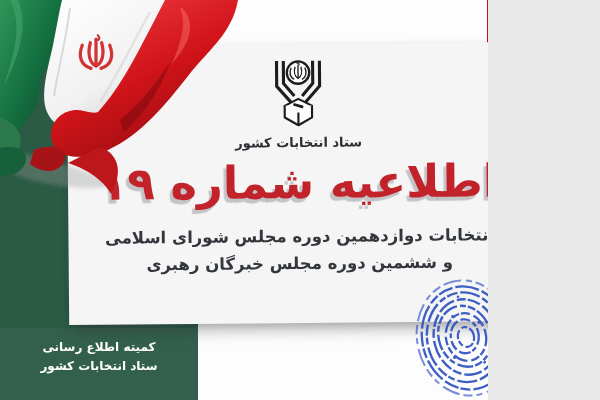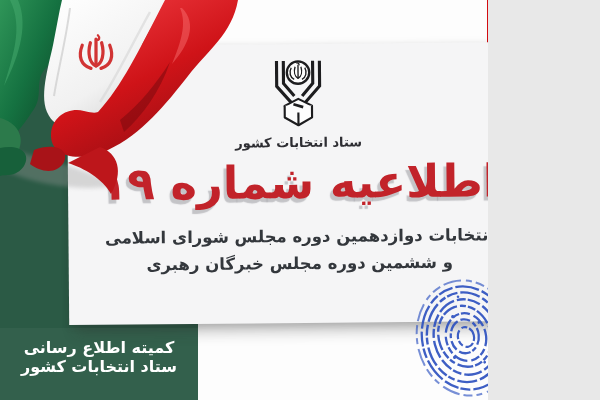--- a/index.html
+++ b/index.html
@@ -12,21 +12,21 @@
     position:absolute;left:0;top:0;width:198px;height:400px;
     background:var(--panel-green,#2b5a45);
   }
   .footer-box{
     position:absolute;left:0;top:328px;width:198px;height:72px;
     background:rgba(255,255,255,0.04);
   }
   .footer-text{
     position:absolute;left:18px;top:338px;width:162px;
     text-align:center;direction:rtl;
-    color:var(--footer-text,#fff);font-size:16px;font-weight:bold;line-height:19px;
+    color:var(--footer-text,#fff);font-size:12px;font-weight:bold;line-height:19px;
   }
   .red-square{
     position:absolute;left:487px;top:0;width:113px;height:111px;
     background:var(--accent-red,#d30b10);
   }
   .card{
     position:absolute;left:68px;top:44px;width:462px;height:279px;
     background:var(--card-bg,#f6f6f7);
     transform:rotate(-0.5deg);transform-origin:50% 50%;
     box-shadow:7px 8px 14px rgba(40,40,40,.28), 0 3px 6px rgba(40,40,40,.15);

